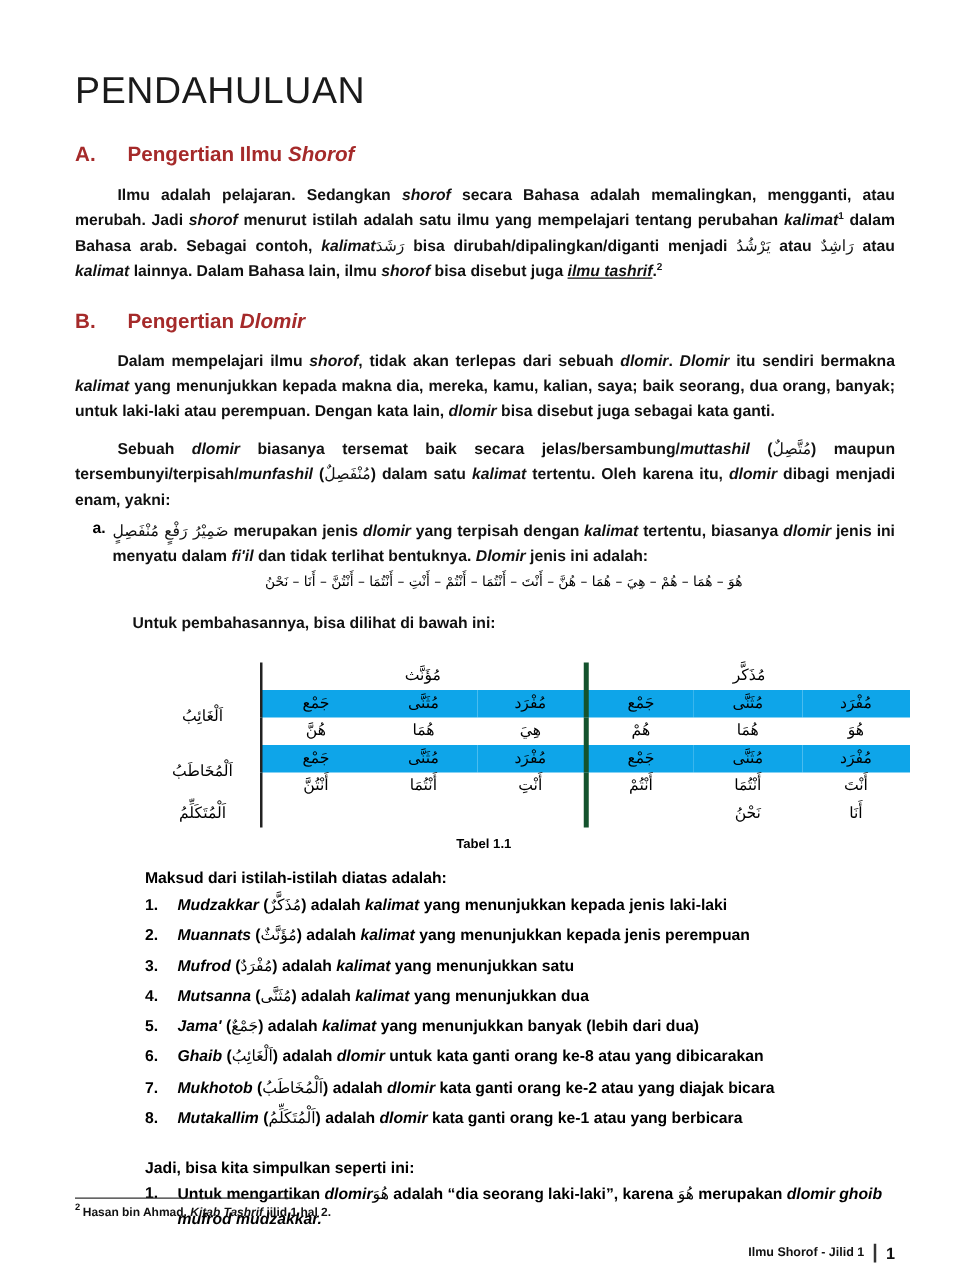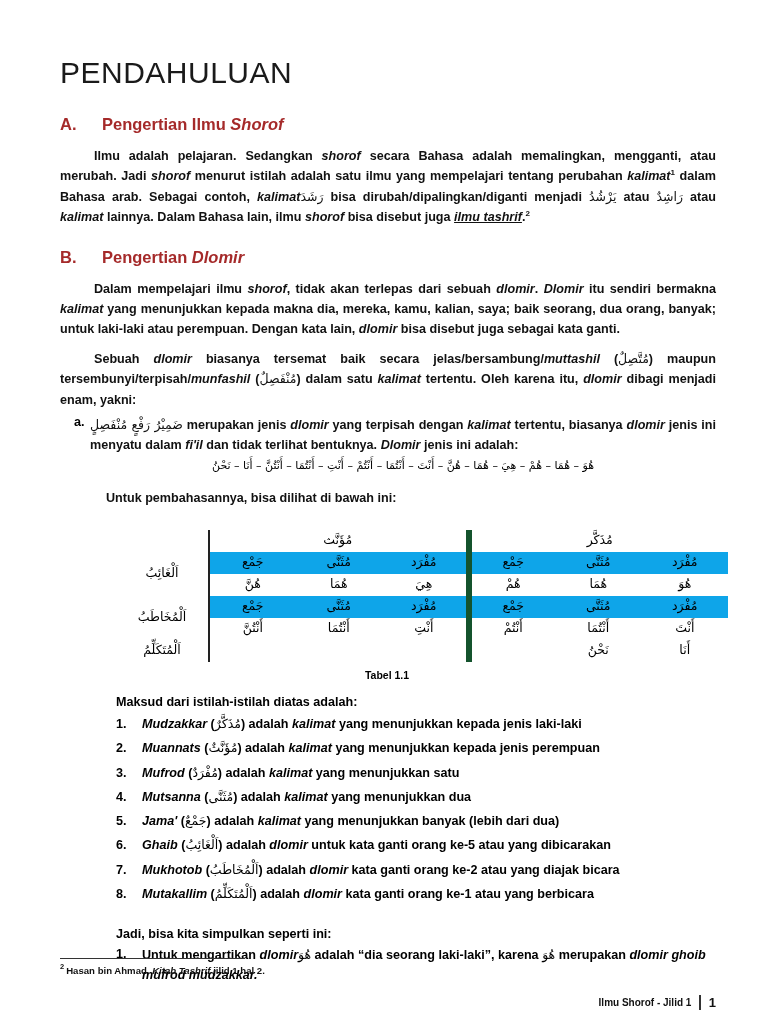--- a/index.html
+++ b/index.html
@@ -123,21 +123,21 @@
   }
   td.grp-label { font-size: 12.5px; padding-bottom: 1px; }
   tr.shade td { background: #0ea5e9; }
   td.rowhead {
     width: 92px;
     border-right: 2px solid #222;
     font-size: 13px;
     padding-right: 10px;
     text-align: center;
   }
-  td.divider { border-right: 6px solid #14532d; margin-top: 13px; }
+  td.divider { border-right: 4px solid #14532d; margin-top: 13px; }
   td.blank { background: transparent !important; }
   .tbl-caption {
     text-align: center;
     font-size: 10.5px;
     font-weight: bold;
     margin: 7px 0 0 0;
     padding-right: 70px;
   }
 
   
@@ -339,21 +339,21 @@
     <li>
         <span class="num">4.</span>
         <span class="txt"><span class="i">Mutsanna</span><span> (</span><span class="ar">مُثَنَّى</span><span>) adalah </span><span class="i">kalimat</span><span> yang menunjukkan dua</span></span>
       </li>
     <li>
         <span class="num">5.</span>
         <span class="txt"><span class="i">Jama'</span><span> (</span><span class="ar">جَمْعٌ</span><span>) adalah </span><span class="i">kalimat</span><span> yang menunjukkan banyak (lebih dari dua)</span></span>
       </li>
     <li>
         <span class="num">6.</span>
-        <span class="txt"><span class="i">Ghaib</span><span> (</span><span class="ar">اَلْغَائِبُ</span><span>) adalah </span><span class="i">dlomir</span><span> untuk kata ganti orang ke-5 atau yang dibicarakan</span></span>
+        <span class="txt"><span class="i">Ghaib</span><span> (</span><span class="ar">اَلْغَائِبُ</span><span>) adalah </span><span class="i">dlomir</span><span> untuk kata ganti orang ke-8 atau yang dibicarakan</span></span>
       </li>
     <li>
         <span class="num">7.</span>
         <span class="txt"><span class="i">Mukhotob</span><span> (</span><span class="ar">اَلْمُخَاطَبُ</span><span>) adalah </span><span class="i">dlomir</span><span> kata ganti orang ke-2 atau yang diajak bicara</span></span>
       </li>
     <li>
         <span class="num">8.</span>
         <span class="txt"><span class="i">Mutakallim</span><span> (</span><span class="ar">اَلْمُتَكَلِّمُ</span><span>) adalah </span><span class="i">dlomir</span><span> kata ganti orang ke-1 atau yang berbicara</span></span>
       </li>
   </ol>

